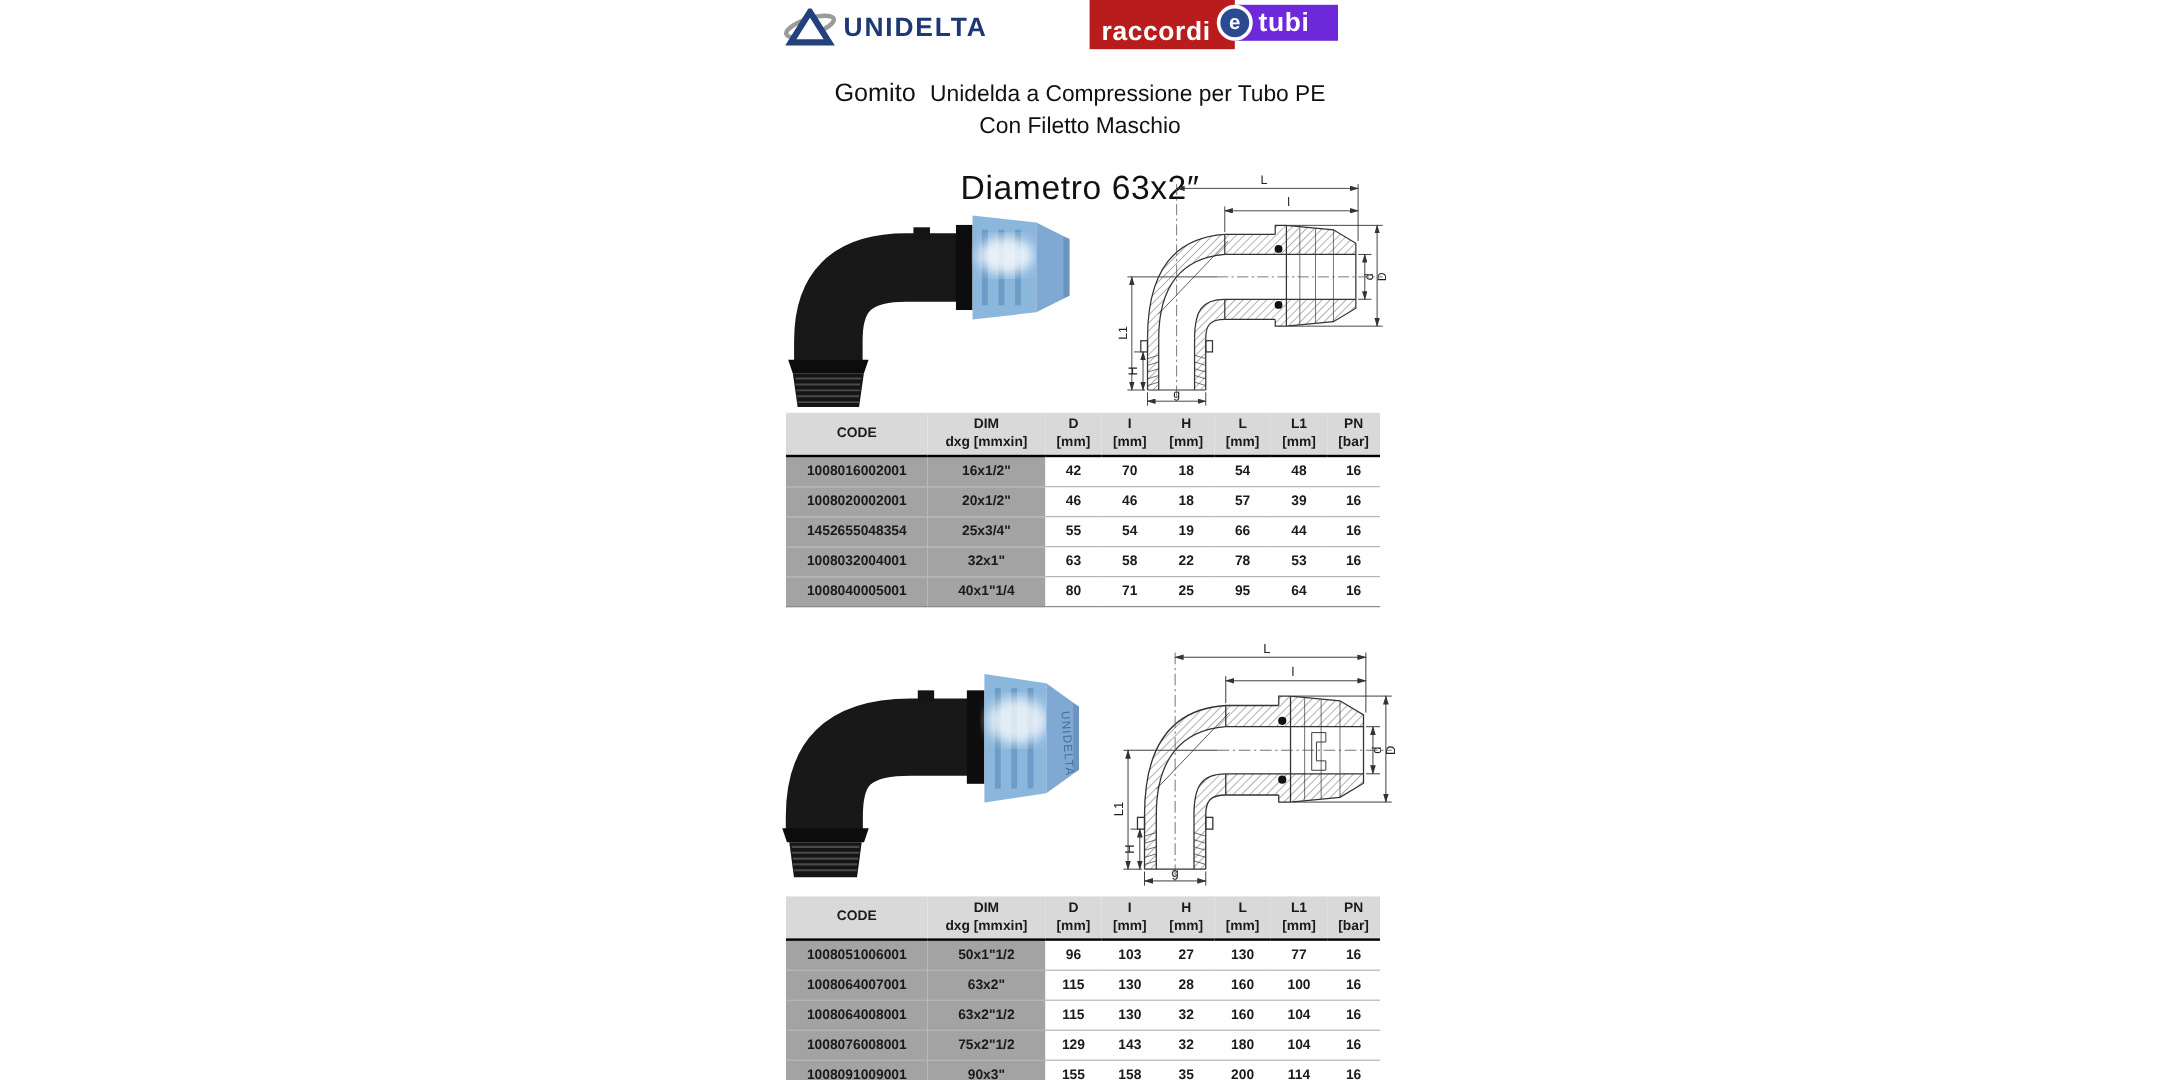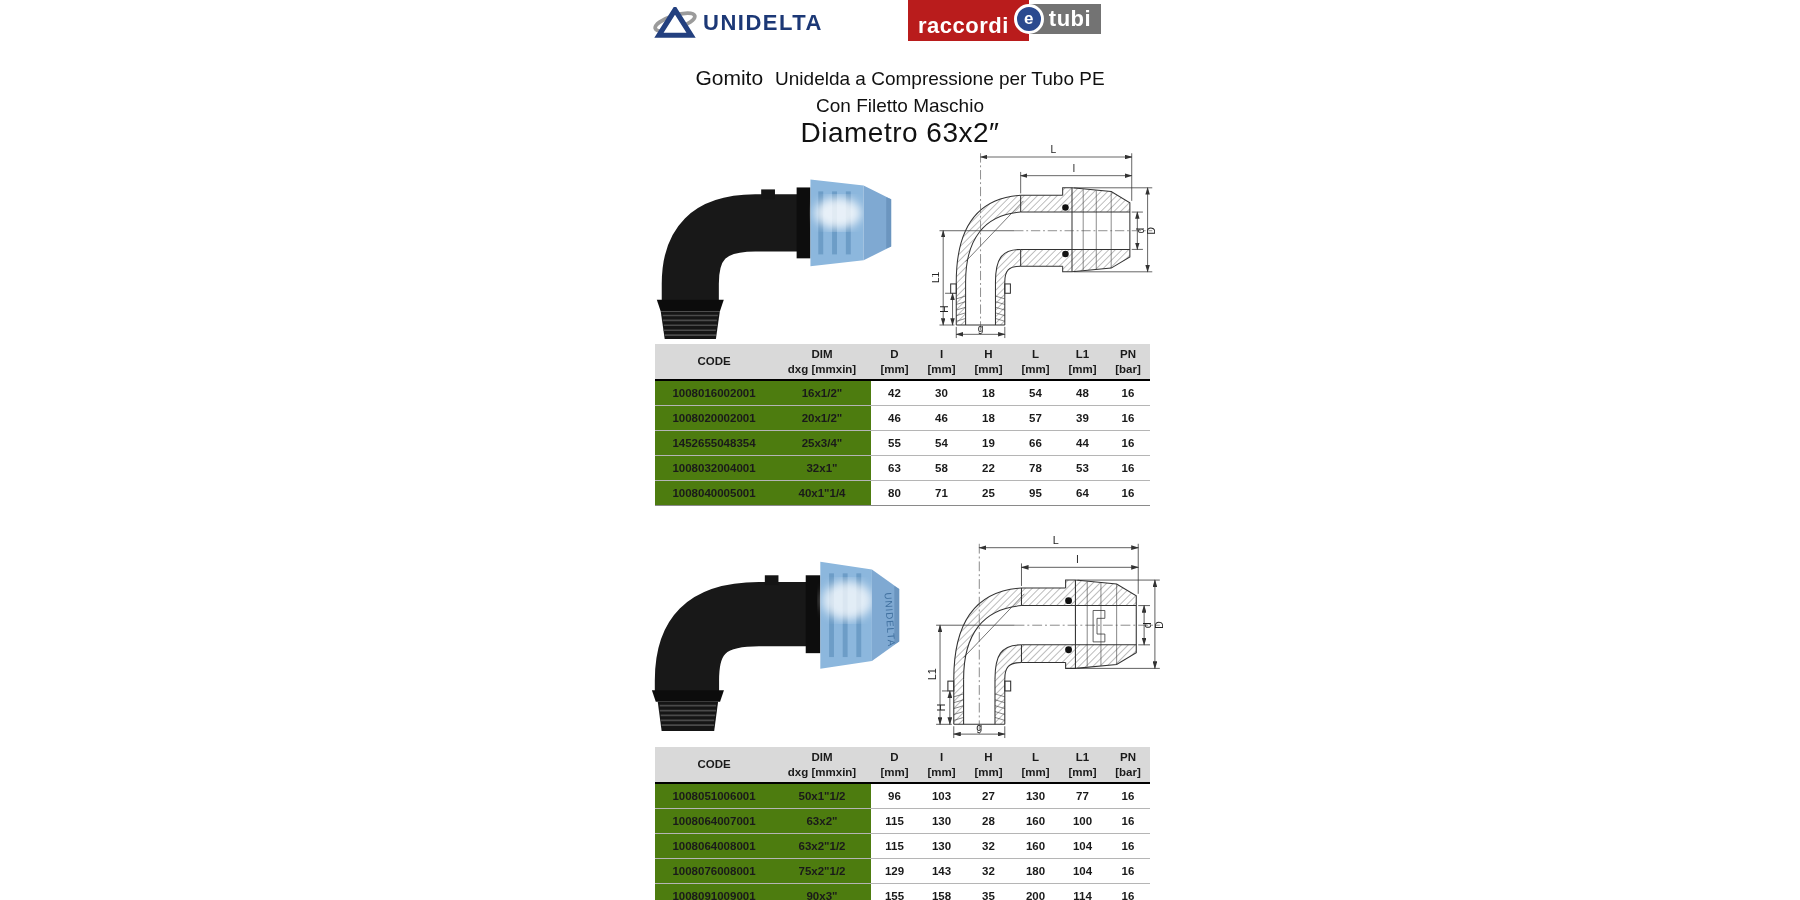--- a/index.html
+++ b/index.html
@@ -10,33 +10,33 @@
   .abs { position:absolute; }
 
   
   .logo-unidelta { left:653px; top:6px; height:34px; display:flex; align-items:center; gap:6px; }
   .logo-unidelta .mark { width:44px; height:32px; }
   .logo-unidelta .word { font-size:22px; font-weight:700; color:#1c3876; letter-spacing:1.5px; }
 
   .logo-rt { left:908px; top:4px; height:30px; display:flex; align-items:center; }
   .logo-rt .box { height:30px; line-height:30px; color:#fff; font-weight:700; font-size:22px; letter-spacing:0.5px; }
   .logo-rt .blue { background:#b91c1c; padding:14px 20px 0 10px; }
-  .logo-rt .red  { background:#737373; padding:0 10px 0 20px; }
+  .logo-rt .red  { background:#6d28d9; padding:0 24px 0 20px; }
   .logo-rt .circ {
     width:30px; height:30px; margin:0 -15px; z-index:2; box-sizing:border-box;
     background:#2b4a8f; border:3px solid #fff; border-radius:50%;
     color:#fff; font-weight:700; font-size:17px; line-height:24px; text-align:center;
   }
 
   
   .title-block { left:0; top:66px; width:1800px; text-align:center; font-weight:400; }
   .ttl1 { font-size:19px; }
   .ttl1 .prod { font-size:21px; margin-right:12px; }
   .ttl2 { font-size:19px; margin-top:5px; }
-  .ttl3 { font-size:28px; margin-top:0; letter-spacing:0.5px; }
+  .ttl3 { font-size:28px; margin-top:24px; letter-spacing:0.5px; }
 
   
   .photo1   { left:645px; top:152px; width:256px; height:192px; }
   .drawing1 { left:932px; top:142px; width:224px; height:198px; }
   .photo2   { left:648px; top:536px; width:258px; height:210px; }
   .drawing2 { left:928px; top:532px; width:236px; height:208px; }
   svg { display:block; }
   .dimtext { font-size:11px; fill:#222; font-family:"Liberation Sans",sans-serif; }
 
   
@@ -44,21 +44,21 @@
   #table1 { top:344px; }
   #table2 { top:747px; }
   .data-table thead td {
     background:#d9d9d9; height:33px; text-align:center; vertical-align:middle;
     font-size:11.5px; line-height:1.25; color:#1a1a1a; border-bottom:2.5px solid #000;
   }
   .data-table tbody td {
     height:22px; text-align:center; vertical-align:middle;
     font-size:11.5px; color:#1a1a1a; border-bottom:1px solid #b5b5b5;
   }
-  .data-table tbody td.lab { background:#4d7c0f; }
+  .data-table tbody td.lab { background:#a3a3a3; }
   .data-table tbody tr:last-child td { border-bottom:1.2px solid #8a8a8a; }
 </style>
 </head>
 <body>
 
 <svg width="0" height="0" style="position:absolute">
   <defs>
     <pattern id="hatch" patternUnits="userSpaceOnUse" width="5" height="5" patternTransform="rotate(45)">
       <line x1="0" y1="0" x2="0" y2="5" stroke="#777" stroke-width="1"></line>
     </pattern>
@@ -232,21 +232,21 @@
           <div>PN</div>
           <div>[bar]</div>
         </td>
       </tr>
     </thead>
     <tbody>
       <tr>
         <td class="lab">1008016002001</td>
         <td class="lab">16x1/2"</td>
         <td class="">42</td>
-        <td class="">30</td>
+        <td class="">70</td>
         <td class="">18</td>
         <td class="">54</td>
         <td class="">48</td>
         <td class="">16</td>
       </tr>
       <tr>
         <td class="lab">1008020002001</td>
         <td class="lab">20x1/2"</td>
         <td class="">46</td>
         <td class="">46</td>

